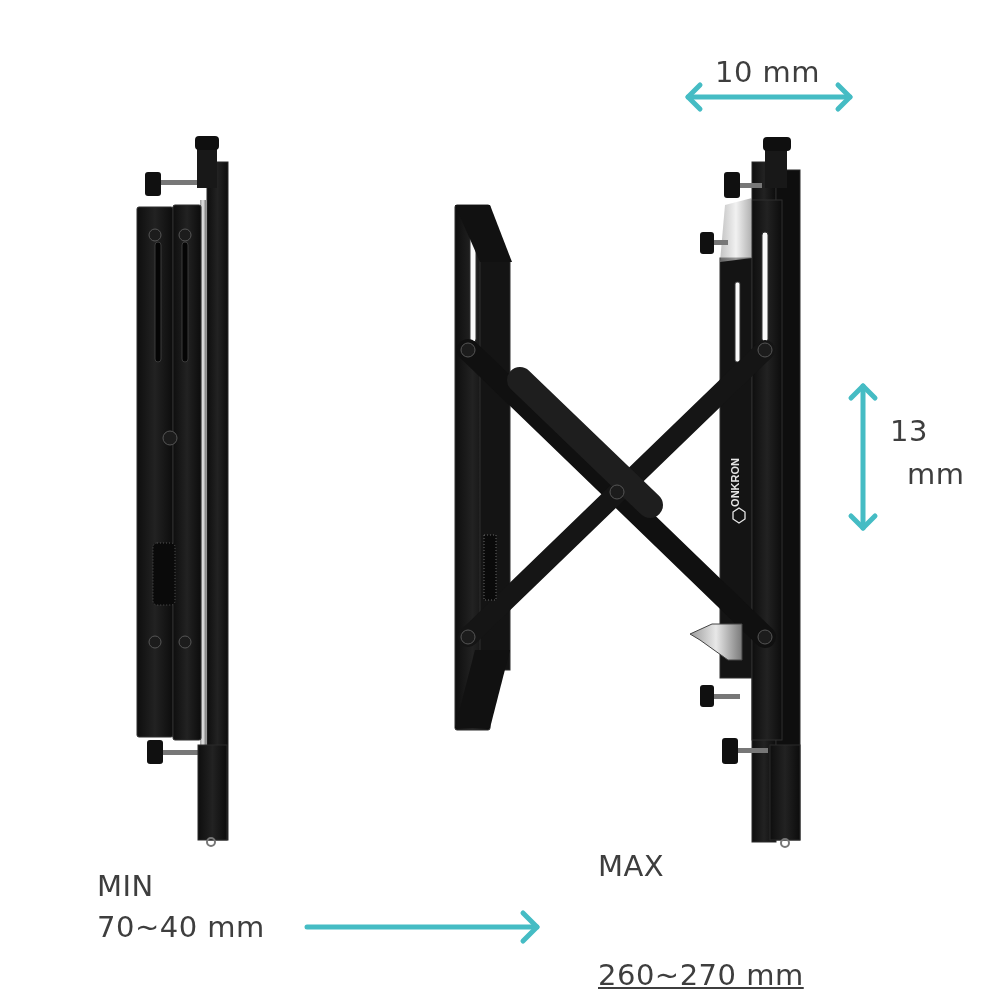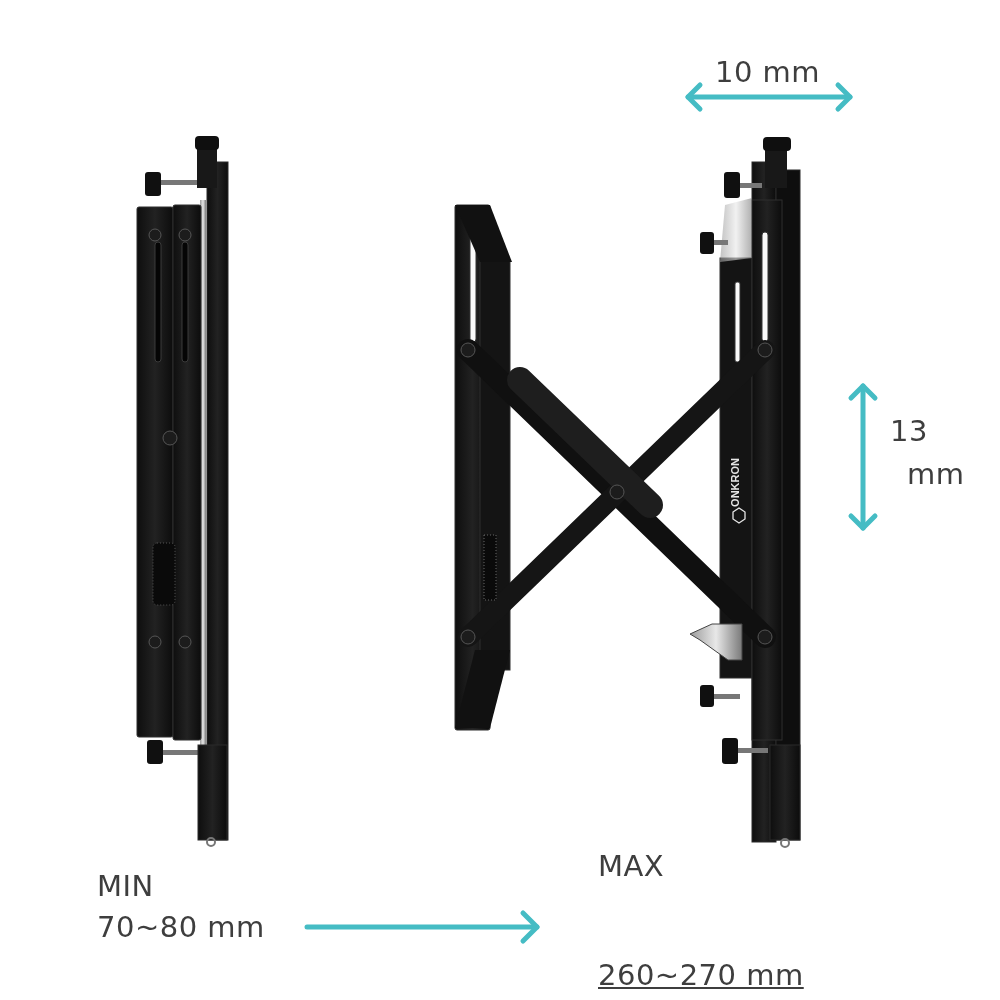--- a/index.html
+++ b/index.html
@@ -130,16 +130,16 @@
     <polyline points="523,913 537,927 523,941"></polyline>
   </g>
 </svg>
 
 <div class="label" style="left:715px; top:52px;">10 mm</div>
 
 <div class="label" style="left:890px; top:411px;">13</div>
 <div class="label" style="left:890px; top:454px;margin-left:17px;">mm</div>
 
 <div class="label" style="left:97px; top:866px;text-align:center;">MIN</div>
-<div class="label" style="left:97px; top:907px;">70~80 mm</div>
+<div class="label" style="left:97px; top:907px;">70~40 mm</div>
 
 <div class="label" style="left:598px; top:846px;">MAX</div>
 <div class="label" style="left:598px; top:955px;text-decoration:underline;">260~270 mm</div>
 
 </body></html>

